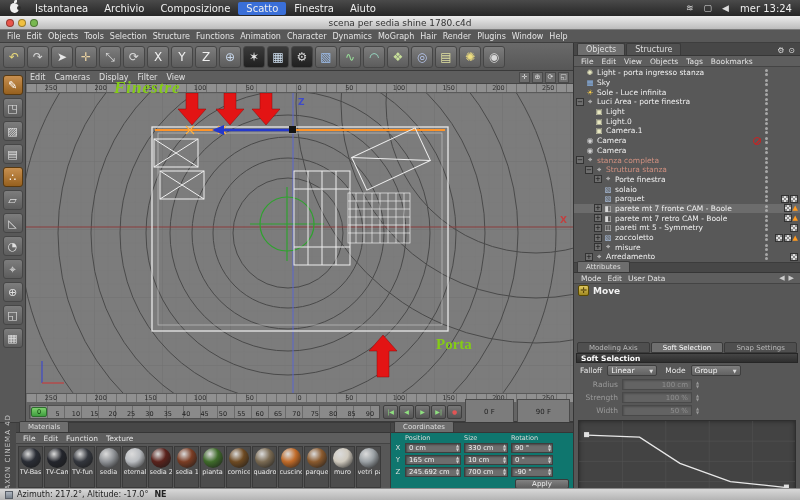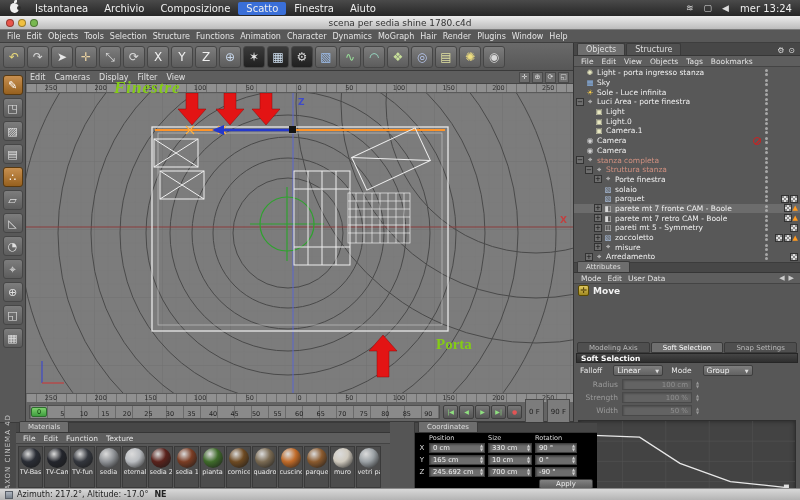--- a/index.html
+++ b/index.html
@@ -54,21 +54,21 @@
   #anno-finestre{left:76px;top:78px;font-size:17px;font-style:italic;letter-spacing:1px;}
   #anno-porta{left:398px;top:336px;font-size:15px;}
 
   
   #timeline{position:absolute;left:26px;top:402px;width:547px;height:20px;background:#646464;border-bottom:1px solid #3a3a3a;display:flex;align-items:center;padding:0 3px;gap:3px;}
   #tl-frames{position:relative;flex:1;height:14px;background:#8a8a8a;border:1px solid #4f4f4f;display:flex;align-items:flex-end;background-image:repeating-linear-gradient(90deg,#6a6a6a 0 1px,transparent 1px 17px);}
   .fnum{flex:1;text-align:center;font-size:6.5px;line-height:8px;color:#222;}
   .tl-cursor{position:absolute;left:1px;top:1px;width:16px;height:10px;background:linear-gradient(#7ed06e,#3f9e3f);border:1px solid #2c6e2c;border-radius:2px;font-size:6.5px;color:#0a3a0a;text-align:center;line-height:9px;}
   .tl-btn{width:15px;height:14px;background:linear-gradient(#777,#555);border:1px solid #3f3f3f;color:#8fe07f;font-size:6px;display:flex;align-items:center;justify-content:center;border-radius:2px;flex:0 0 auto;}
   #tl-buttons{display:flex;gap:1px;}
-  .tl-field{height:26px;background:#7c7c7c;border:1px solid #4a4a4a;font-size:7px;color:#222;padding:0 3px;display:flex;align-items:center;white-space:nowrap;}
+  .tl-field{height:26px;background:#7c7c7c;border:1px solid #4a4a4a;font-size:7px;color:#222;padding:0 18px;display:flex;align-items:center;white-space:nowrap;}
 
   
   #right-panel{position:absolute;left:573px;top:43px;width:227px;height:445px;background:#575757;border-left:1px solid #353535;display:flex;flex-direction:column;}
   .rp-tabs{height:13px;background:#474747;display:flex;align-items:flex-end;gap:1px;padding:1px 3px 0;border-bottom:1px solid #363636;font-size:8px;color:#ddd;flex:0 0 auto;}
   .rp-tabs.small{height:10px;font-size:7px;}
   #obj-tabs-list{display:flex;gap:1px;}
   .rp-tab{padding:1px 8px;background:#515151;border:1px solid #3a3a3a;border-bottom:none;border-radius:2px 2px 0 0;white-space:nowrap;}
   .rp-tab.active{background:#6e6e6e;}
   .mico{font-size:8px;color:#ddd;padding:0 2px;}
   .rp-menu{height:11px;background:#5e5e5e;border-bottom:1px solid #444;display:flex;align-items:center;font-size:7.5px;color:#e2e2e2;gap:2px;padding:0 4px;flex:0 0 auto;}
@@ -94,41 +94,41 @@
   .move-ic{width:11px;height:11px;background:linear-gradient(#e0c860,#a08820);border:1px solid #5a4a00;border-radius:2px;font-size:8px;font-weight:normal;color:#403000;display:flex;align-items:center;justify-content:center;}
   #seg-tabs{display:flex;gap:1px;padding:0 3px;height:11px;font-size:7px;flex:0 0 auto;margin-top:45px;}
   .seg{flex:1;background:#4f4f4f;border:1px solid #3a3a3a;color:#b8b8b8;display:flex;align-items:center;justify-content:center;border-radius:2px 2px 0 0;white-space:nowrap;}
   .seg.active{background:#6e6e6e;color:#fff;}
   .sec-header{height:10px;background:linear-gradient(#454545,#2e2e2e);color:#fff;font-size:7.5px;font-weight:bold;display:flex;align-items:center;padding:0 4px;border:1px solid #262626;margin:0 2px;flex:0 0 auto;}
   .cb-row{display:flex;align-items:center;gap:3px;padding:2px 6px;font-size:7.5px;color:#e8e8e8;}
   .cb-row.disabled{opacity:.55;}
   .cb-lab{margin-left:4px;}
   .cb{width:9px;height:9px;background:#7a7a7a;border:1px solid #3c3c3c;box-shadow:inset 1px 1px 2px rgba(0,0,0,.4);flex:0 0 auto;}
   .dd-row{display:flex;align-items:center;gap:8px;padding:2px 6px;font-size:7.5px;color:#e8e8e8;}
-  .dd-wrap{display:flex;align-items:center;gap:11px;}
+  .dd-wrap{display:flex;align-items:center;gap:5px;}
   .dd{background:linear-gradient(#7e7e7e,#626262);border:1px solid #3e3e3e;border-radius:2px;padding:0 3px;display:flex;align-items:center;gap:5px;height:11px;color:#f2f2f2;min-width:50px;justify-content:space-between;}
   .car{font-size:5px;color:#ddd;}
   .fld-row{display:flex;align-items:center;gap:4px;padding:1px 6px;font-size:7.5px;color:#cfcfcf;}
   .fld-row.disabled{opacity:.55;}
   .fld-lab{width:38px;text-align:right;}
   .fld{width:70px;height:11px;background:#6d6d6d;border:1px solid #3e3e3e;box-shadow:inset 1px 1px 2px rgba(0,0,0,.35);color:#bdbdbd;font-size:7px;display:flex;align-items:center;padding:0 3px;justify-content:flex-end;}
   .stepper{display:flex;flex-direction:column;justify-content:center;gap:0;}
   .sar{font-size:4px;line-height:4px;color:#cfcfcf;}
   #curve-panel{flex:1;margin:3px 4px 4px;background:#434343;border:1px solid #2e2e2e;box-shadow:inset 0 0 5px rgba(0,0,0,.45);}
   #curve-panel svg{display:block;width:100%;height:100%;}
 
   
   #branding{position:absolute;left:0;top:422px;width:16px;height:66px;background:#4a4a4a;display:flex;align-items:center;justify-content:center;border-top:1px solid #3a3a3a;}
   #branding span{writing-mode:vertical-rl;transform:rotate(180deg);font-size:7px;color:#c8c8c8;letter-spacing:1px;white-space:nowrap;}
   #materials{position:absolute;left:16px;top:422px;width:374px;height:66px;background:#575757;border-top:1px solid #3a3a3a;display:flex;flex-direction:column;}
   #mat-strip{display:flex;padding:2px 2px 0;gap:1px;flex:1;}
   .mat{width:25px;background:#4c4c4c;border:1px solid #3a3a3a;padding:1px;display:flex;flex-direction:column;align-items:center;flex:0 0 auto;}
   .mat-sph{width:20px;height:20px;border-radius:50%;}
   .mat-name{font-size:6.5px;color:#e8e8e8;max-width:22px;overflow:hidden;white-space:nowrap;}
-  #coords{position:absolute;left:390px;top:422px;width:183px;height:66px;background:#000000;border-left:1px solid #3a3a3a;border-top:1px solid #3a3a3a;display:flex;flex-direction:column;margin-left:24px;}
+  #coords{position:absolute;left:390px;top:422px;width:183px;height:66px;background:#0f766e;border-left:1px solid #3a3a3a;border-top:1px solid #3a3a3a;display:flex;flex-direction:column;}
   #coord-headers{display:flex;font-size:6.5px;color:#ddd;padding:1px 3px 0;gap:3px;}
   .chh{text-align:left;}
   .chh.c0{width:56px}.chh.c1{width:44px}.chh.c2{width:42px}
   .ax{width:8px;text-align:center;color:#ddd;font-size:7px;}
   .crow{display:flex;gap:3px;padding:0 3px;align-items:center;height:12px;font-size:7px;color:#e8e8e8;}
   .cfld{height:10px;background:#6d6d6d;border:1px solid #3e3e3e;box-shadow:inset 1px 1px 2px rgba(0,0,0,.35);display:flex;align-items:center;justify-content:space-between;padding:0 1px 0 3px;}
   .cfld.c0{width:56px}.cfld.c1{width:44px}.cfld.c2{width:42px}
   .cval{font-size:6.8px;color:#f2f2f2;white-space:nowrap;}
   #coord-apply-row{display:flex;padding:1px 4px;}
   .apply{width:54px;height:10px;background:linear-gradient(#828282,#5e5e5e);border:1px solid #3a3a3a;border-radius:2px;font-size:7px;color:#f0f0f0;display:flex;align-items:center;justify-content:center;margin-left:auto;}

